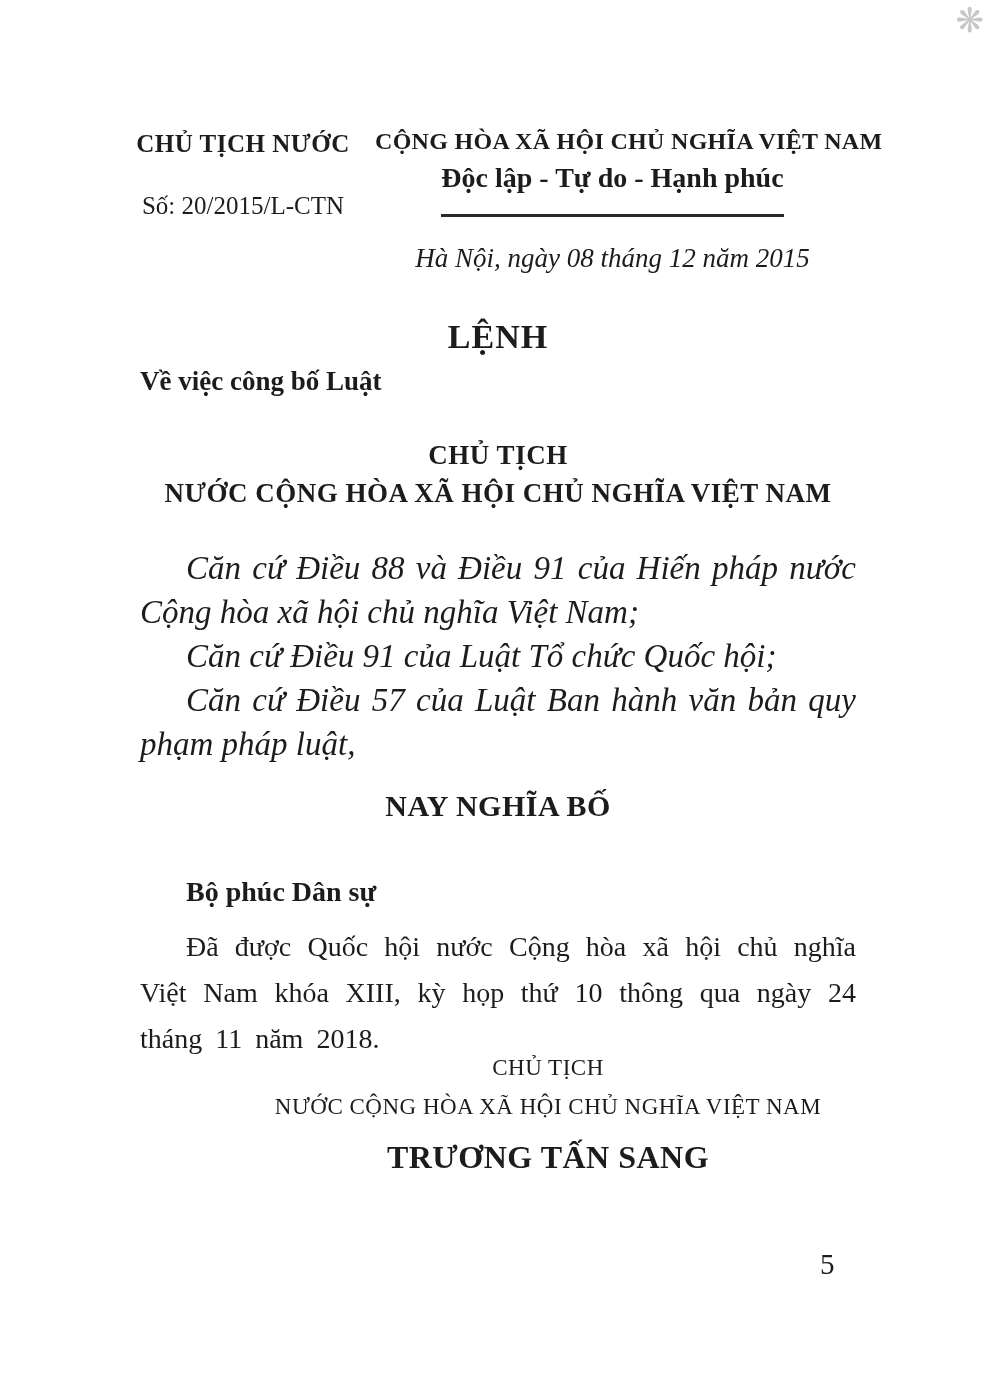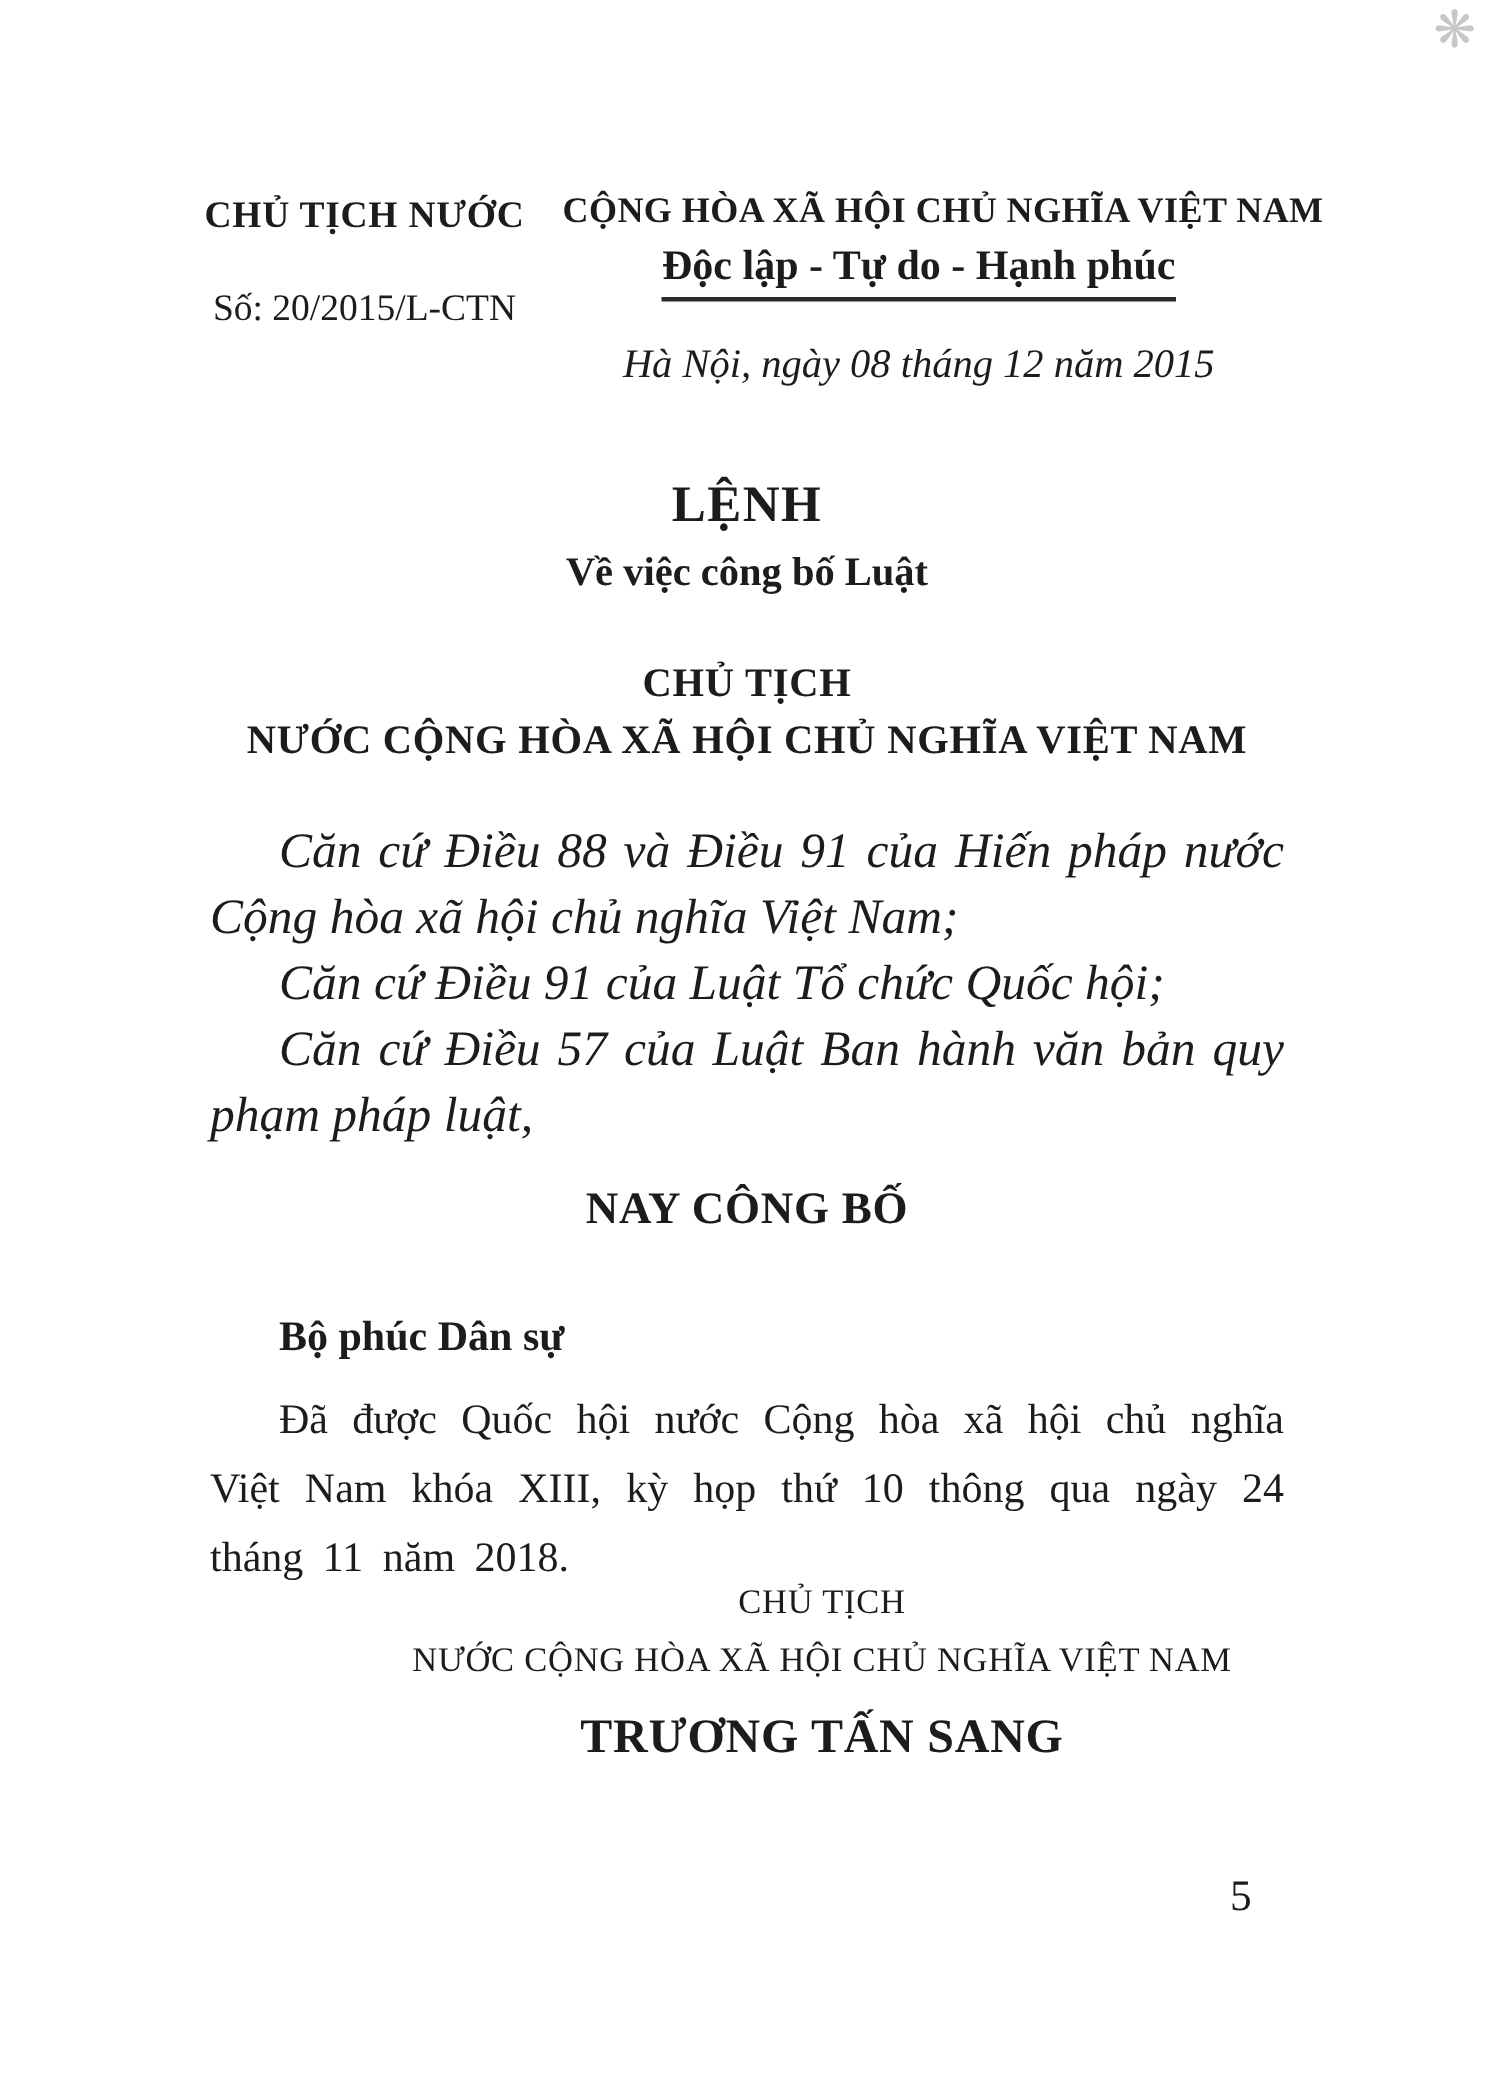--- a/index.html
+++ b/index.html
@@ -53,21 +53,21 @@
     font-weight: bold;
     font-size: 24px;
     letter-spacing: 0.3px;
     white-space: nowrap;
   }
   .hdr-right .motto {
     display: inline-block;
     margin-top: 7px;
     font-weight: bold;
     font-size: 28px;
-    padding-bottom: 4px;
+    padding-bottom: 20px;
     border-bottom: 3px solid #2a2a2a;
     white-space: nowrap;
     text-align: center;
   }
   .hdr-right .place-date {
     margin-top: 26px;
     font-style: italic;
     font-size: 27px;
     white-space: nowrap;
   }
@@ -84,21 +84,21 @@
     width: 100%;
     text-align: center;
     font-weight: bold;
     font-size: 34px;
     letter-spacing: 1px;
   }
   .title-sub {
     position: absolute;
     top: 366px;
     width: 100%;
-    text-align: center;
+    text-align: left;
     font-weight: bold;
     font-size: 27px;
   }
   .authority-1 {
     position: absolute;
     top: 440px;
     width: 100%;
     text-align: center;
     font-weight: bold;
     font-size: 27px;
@@ -213,21 +213,21 @@
     <div class="authority-1">CHỦ TỊCH</div>
 
     <div class="authority-2">NƯỚC CỘNG HÒA XÃ HỘI CHỦ NGHĨA VIỆT NAM</div>
 
     <div class="preamble">
       <p>Căn cứ Điều 88 và Điều 91 của Hiến pháp nước Cộng hòa xã hội chủ nghĩa Việt Nam;</p>
       <p>Căn cứ Điều 91 của Luật Tổ chức Quốc hội;</p>
       <p>Căn cứ Điều 57 của Luật Ban hành văn bản quy phạm pháp luật,</p>
     </div>
 
-    <div class="announce-heading">NAY CÔNG BỐ</div>
+    <div class="announce-heading">NAY NGHĨA BỐ</div>
 
     <div class="law-name">Bộ phúc Dân sự</div>
 
     <div class="announce-body">Đã được Quốc hội nước Cộng hòa xã hội chủ nghĩa Việt Nam khóa XIII, kỳ họp thứ 10 thông qua ngày 24 tháng 11 năm 2018.</div>
 
   </div>
 
   <div class="signature">
     <div class="sig-title-1">CHỦ TỊCH</div>
     <div class="sig-title-2">NƯỚC CỘNG HÒA XÃ HỘI CHỦ NGHĨA VIỆT NAM</div>

